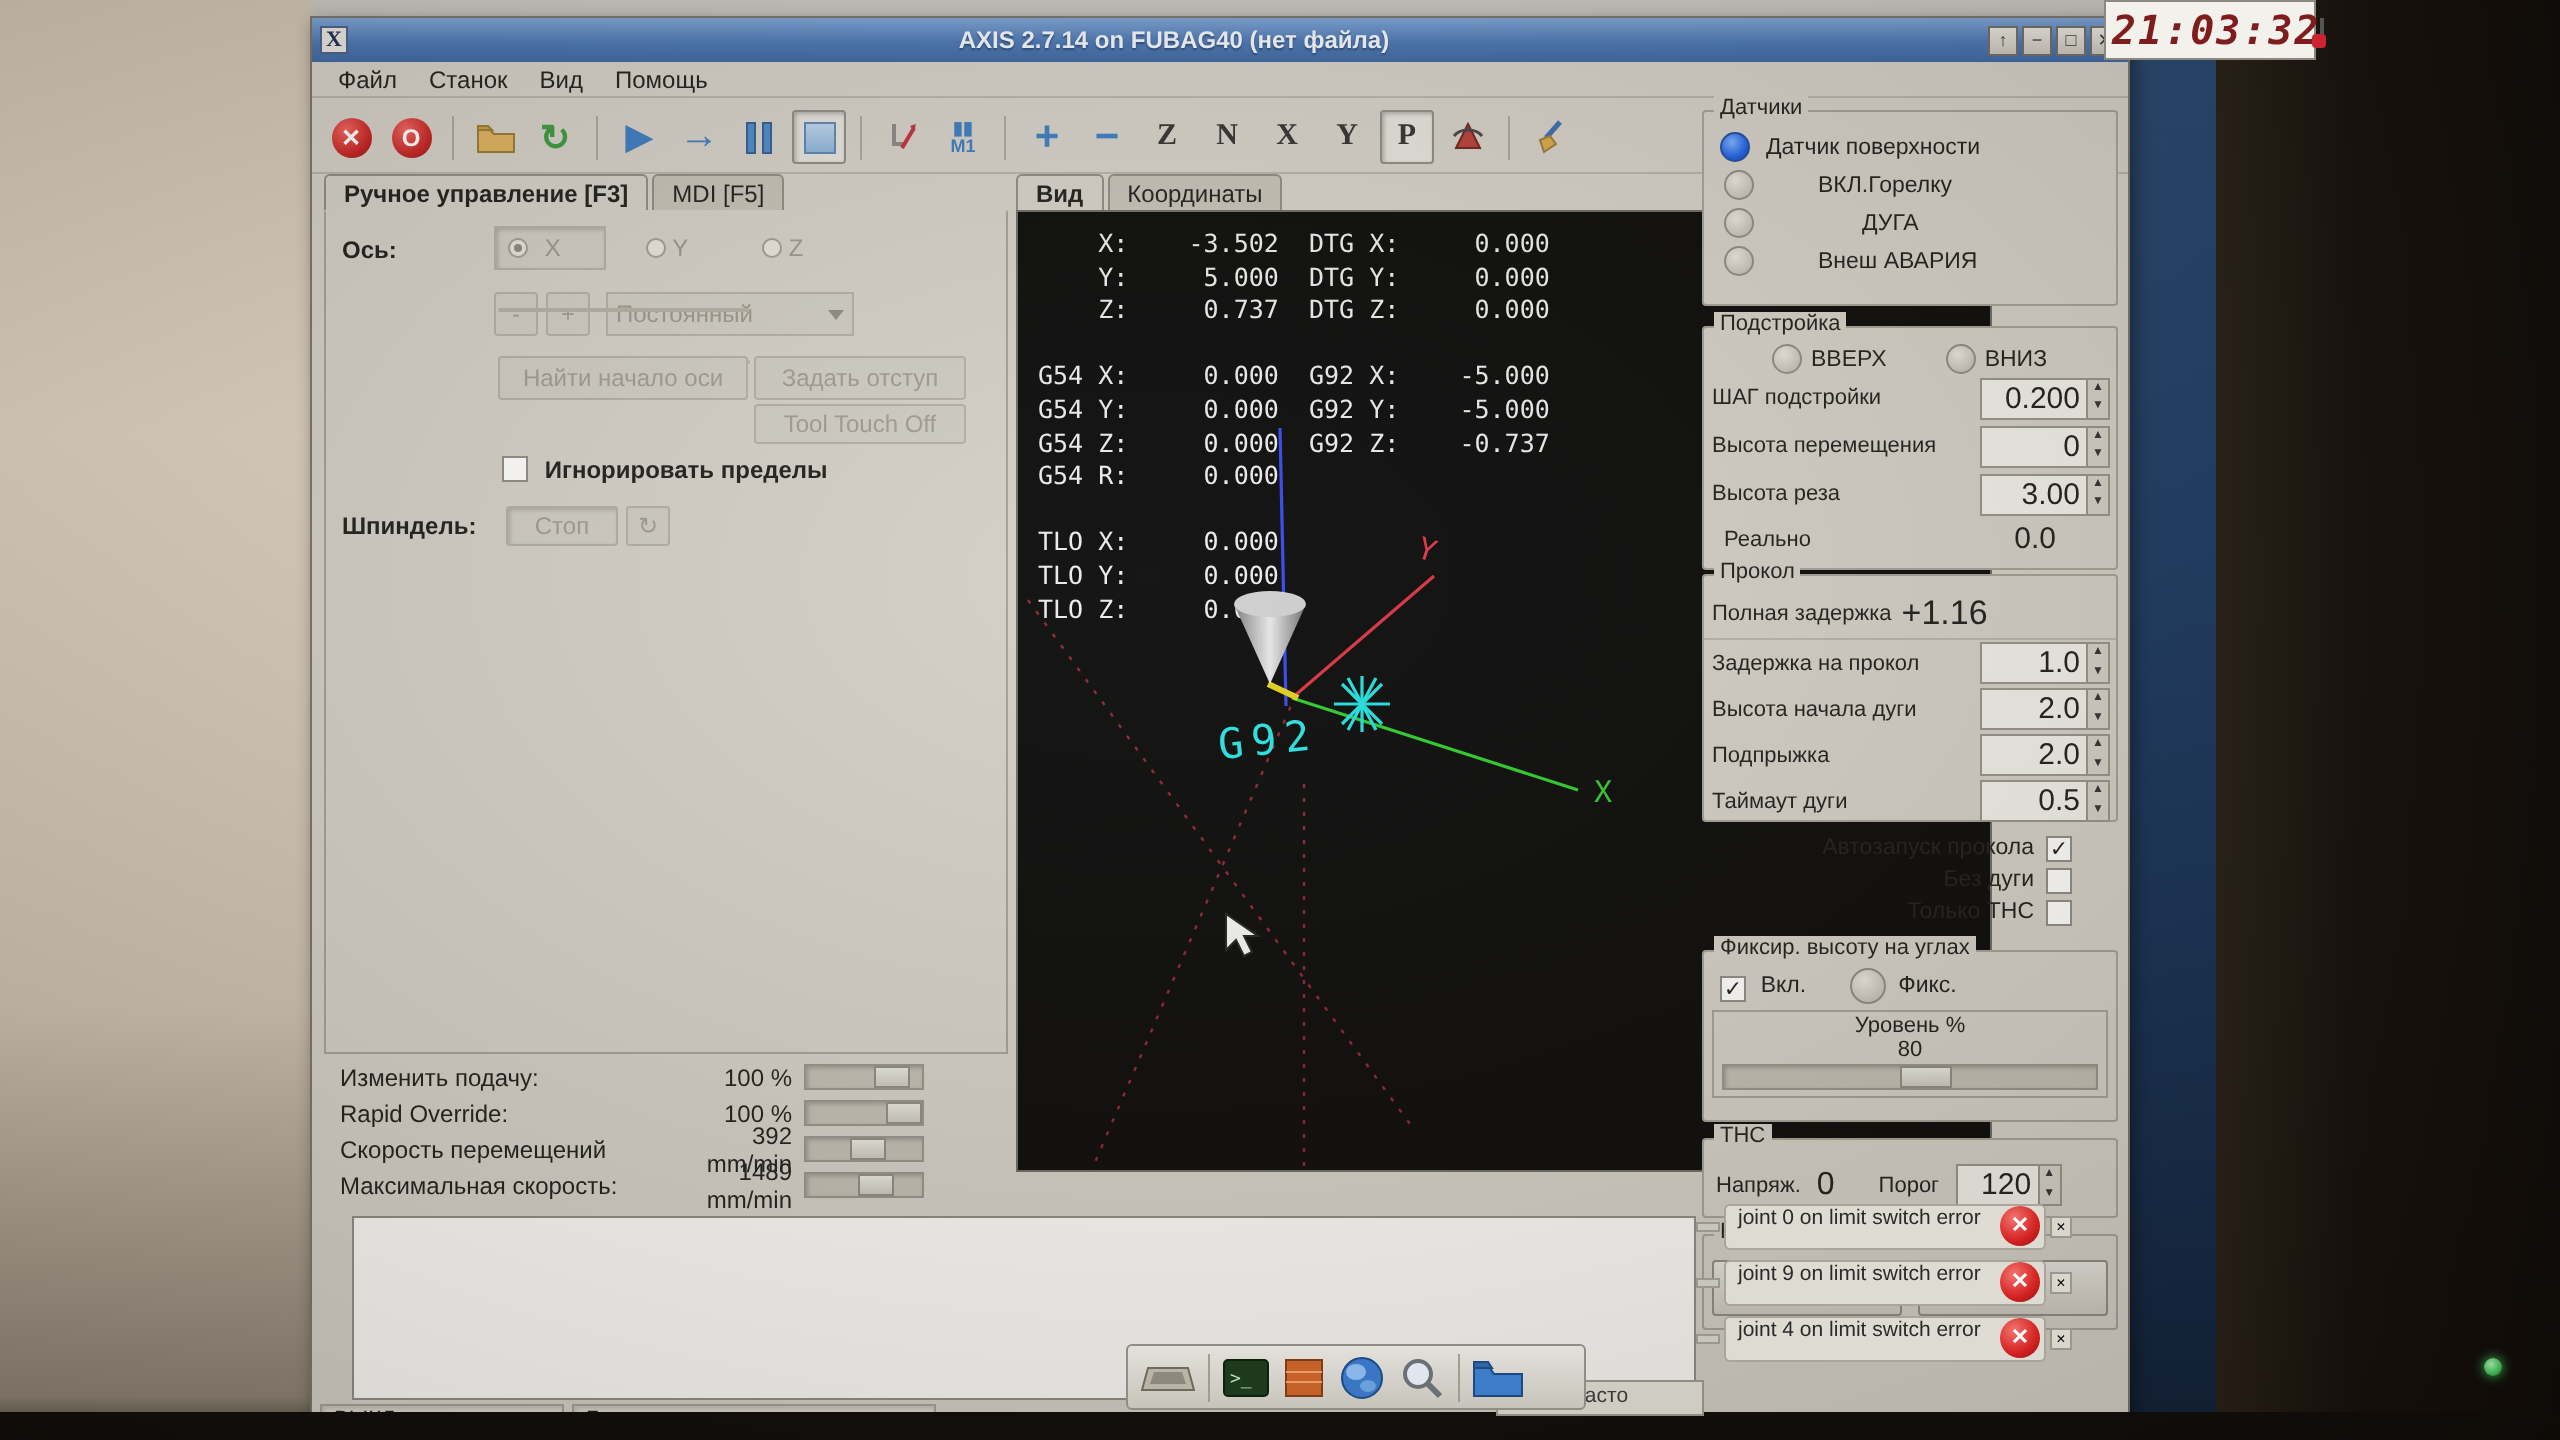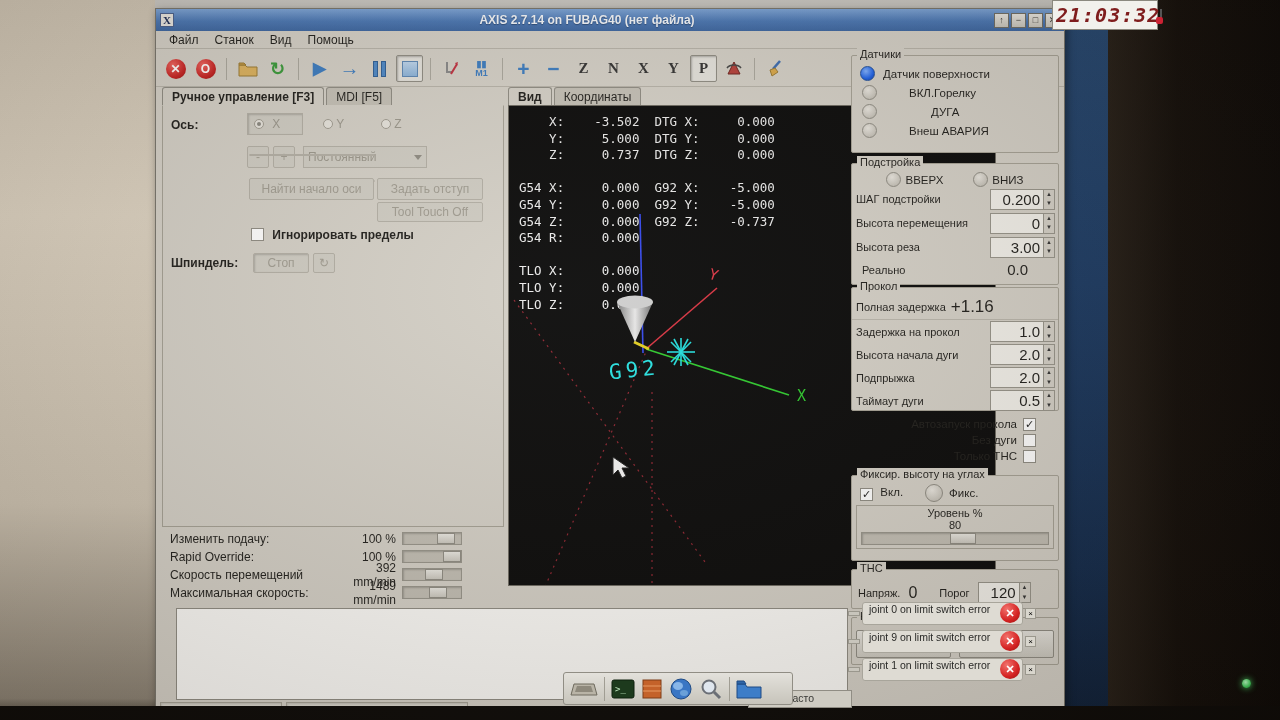--- a/index.html
+++ b/index.html
@@ -562,21 +562,21 @@
     <div class="err-grip"></div>
     <div class="err-body">
       <span class="err-text">joint 9 on limit switch error</span>
       <span class="err-close">✕</span>
     </div>
     <span class="err-dism">×</span>
   </div>
   <div class="error-pop" style="top:657px">
     <div class="err-grip"></div>
     <div class="err-body">
-      <span class="err-text">joint 1 on limit switch error</span>
+      <span class="err-text">joint 4 on limit switch error</span>
       <span class="err-close">✕</span>
     </div>
     <span class="err-dism">×</span>
   </div>
 
   <div class="task-frag">льная Насто</div>
   <div class="dock">
     <svg width="28" height="18">
         <polygon points="4,4 24,4 27,15 1,15" fill="#b9b4a7" stroke="#6e6a5e"></polygon>
         <polygon points="7,6 21,6 23,12 5,12" fill="#8e897c"></polygon>

